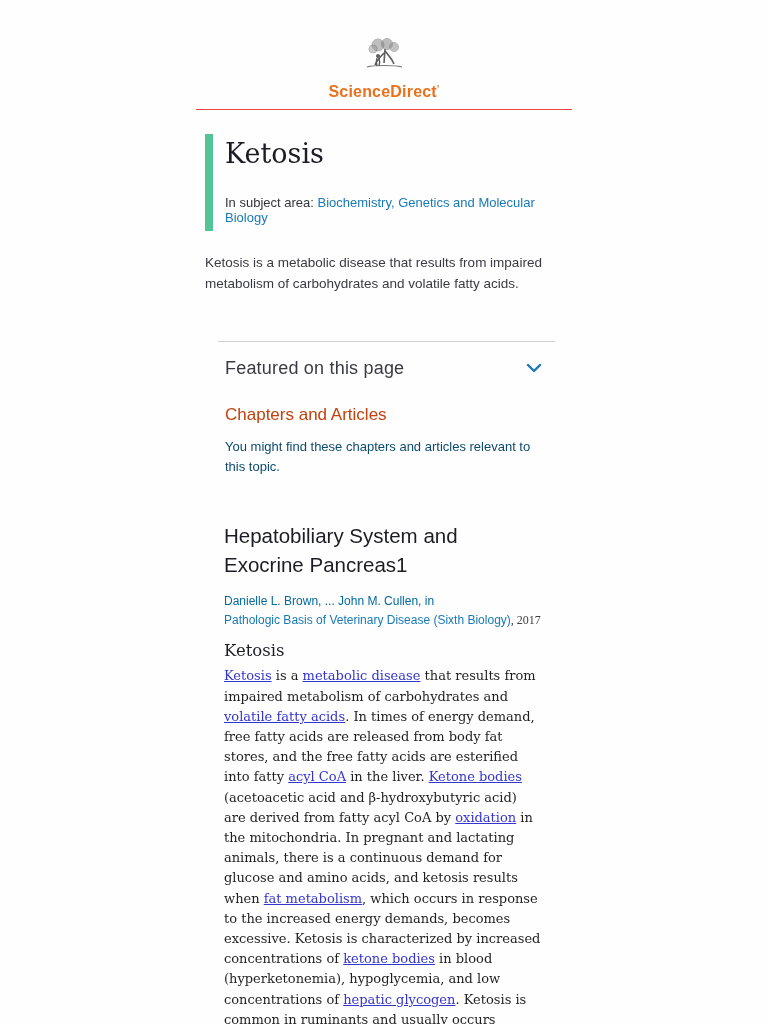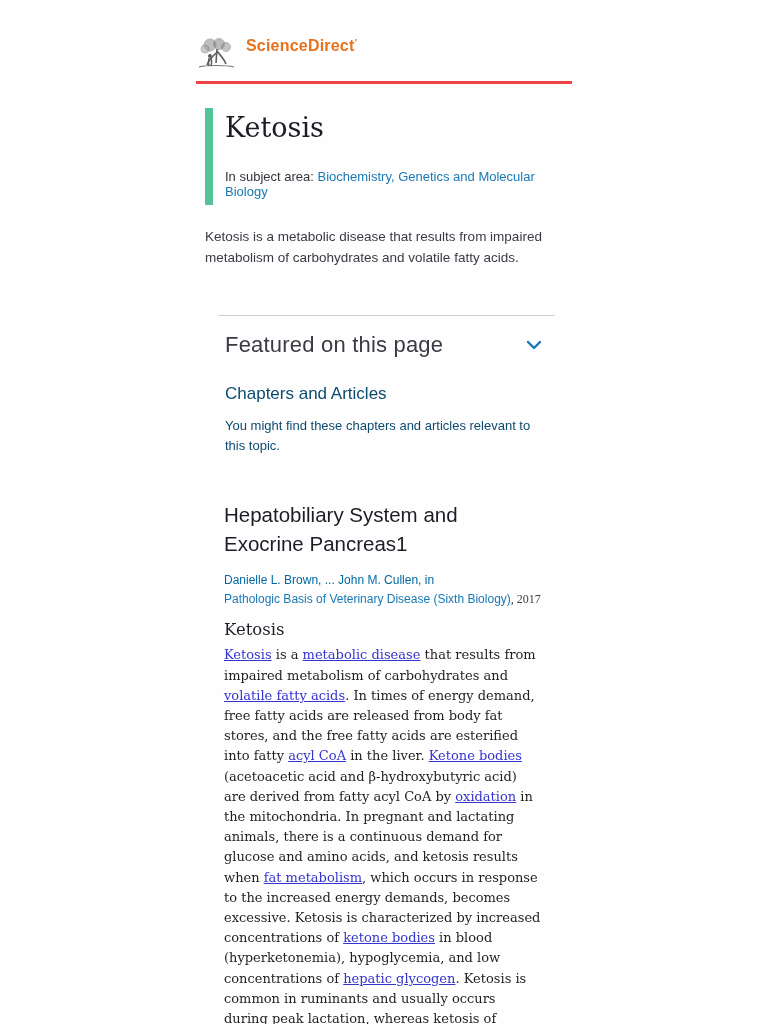--- a/index.html
+++ b/index.html
@@ -2,42 +2,42 @@
 <html><head>
 <meta charset="utf-8">
 <style>
   * { margin:0; padding:0; box-sizing:border-box; }
   html,body { width:768px; height:1024px; background:#fefefe; overflow:hidden; }
   body { font-family:"Liberation Sans", sans-serif; color:#212121; }
 
   .page-col { width:376px; margin:0 auto; padding-top:37px; }
 
   
-  .site-header { display:flex; gap:10px; padding:0 0 8px 0;
-                 border-bottom:3px solid #ef4444; }
+  .site-header { display:flex; align-items:center; gap:10px; padding:0 0 8px 0;
+                 border-bottom:1px solid #ef4444;flex-direction:column; }
   .brand { font-size:16px; font-weight:600; color:#e9711c; letter-spacing:.2px; }
   .brand-mark { font-size:9px; vertical-align:top; color:#e9711c; }
 
   
   .hero { margin:24px 0 0 9px; border-left:8px solid #54c397; padding:4px 0 6px 12px; }
   .topic-title { font-family:"DejaVu Serif", serif; font-weight:400; font-size:27px;
                  color:#1c1c26; line-height:1.2; }
   .subject-line { margin-top:25px; font-size:13px; color:#33333d; }
   .sans-link { color:#1879b6; text-decoration:none; cursor:pointer; }
 
   .topic-desc { margin:21px 0 0 9px; width:358px; font-size:13.5px; line-height:21px; color:#3a3a44; }
   .from-line { margin:13px 0 0 9px; font-size:13px; color:#33333d; }
 
   
   .featured-divider { margin:47px 0 0 22px; width:337px; border:none; border-top:1px solid #cfcfcf; }
   .featured-head { display:flex; align-items:center; justify-content:space-between;
                    margin:16px 30px 0 29px; }
-  .featured-title { font-size:22px; font-weight:400; color:#3a3a44; letter-spacing:.2px;text-align:right; }
+  .featured-title { font-size:18px; font-weight:400; color:#3a3a44; letter-spacing:.2px;text-align:right; }
   .chevron-btn { background:none; border:none; cursor:pointer; display:flex; align-items:center; }
-  .section-title { margin:26px 30px 0 29px; font-size:17px; font-weight:500; color:#0c4a6e; }
+  .section-title { margin:26px 30px 0 29px; font-size:17px; font-weight:500; color:#c2410c; }
   .section-note { margin:12px 30px 0 29px; width:321px; font-size:13px; line-height:20px; color:#0c4a6e; }
 
   
   .article { margin:44px 30px 0 28px; width:318px; }
   .article-title { font-family:Liberation Sans, sans-serif; font-weight:400; font-size:20.5px;
                    line-height:29px; color:#1c1c26; }
   .byline { margin-top:13px; font-size:12px; color:#0369a1; line-height:19px; }
   .book-line { font-size:12px; line-height:19px; }
   .book-year { color:#404040;font-family:Liberation Serif, serif; }
   .article-subhead { margin-top:11px; font-family:"DejaVu Serif", serif; font-weight:500;

